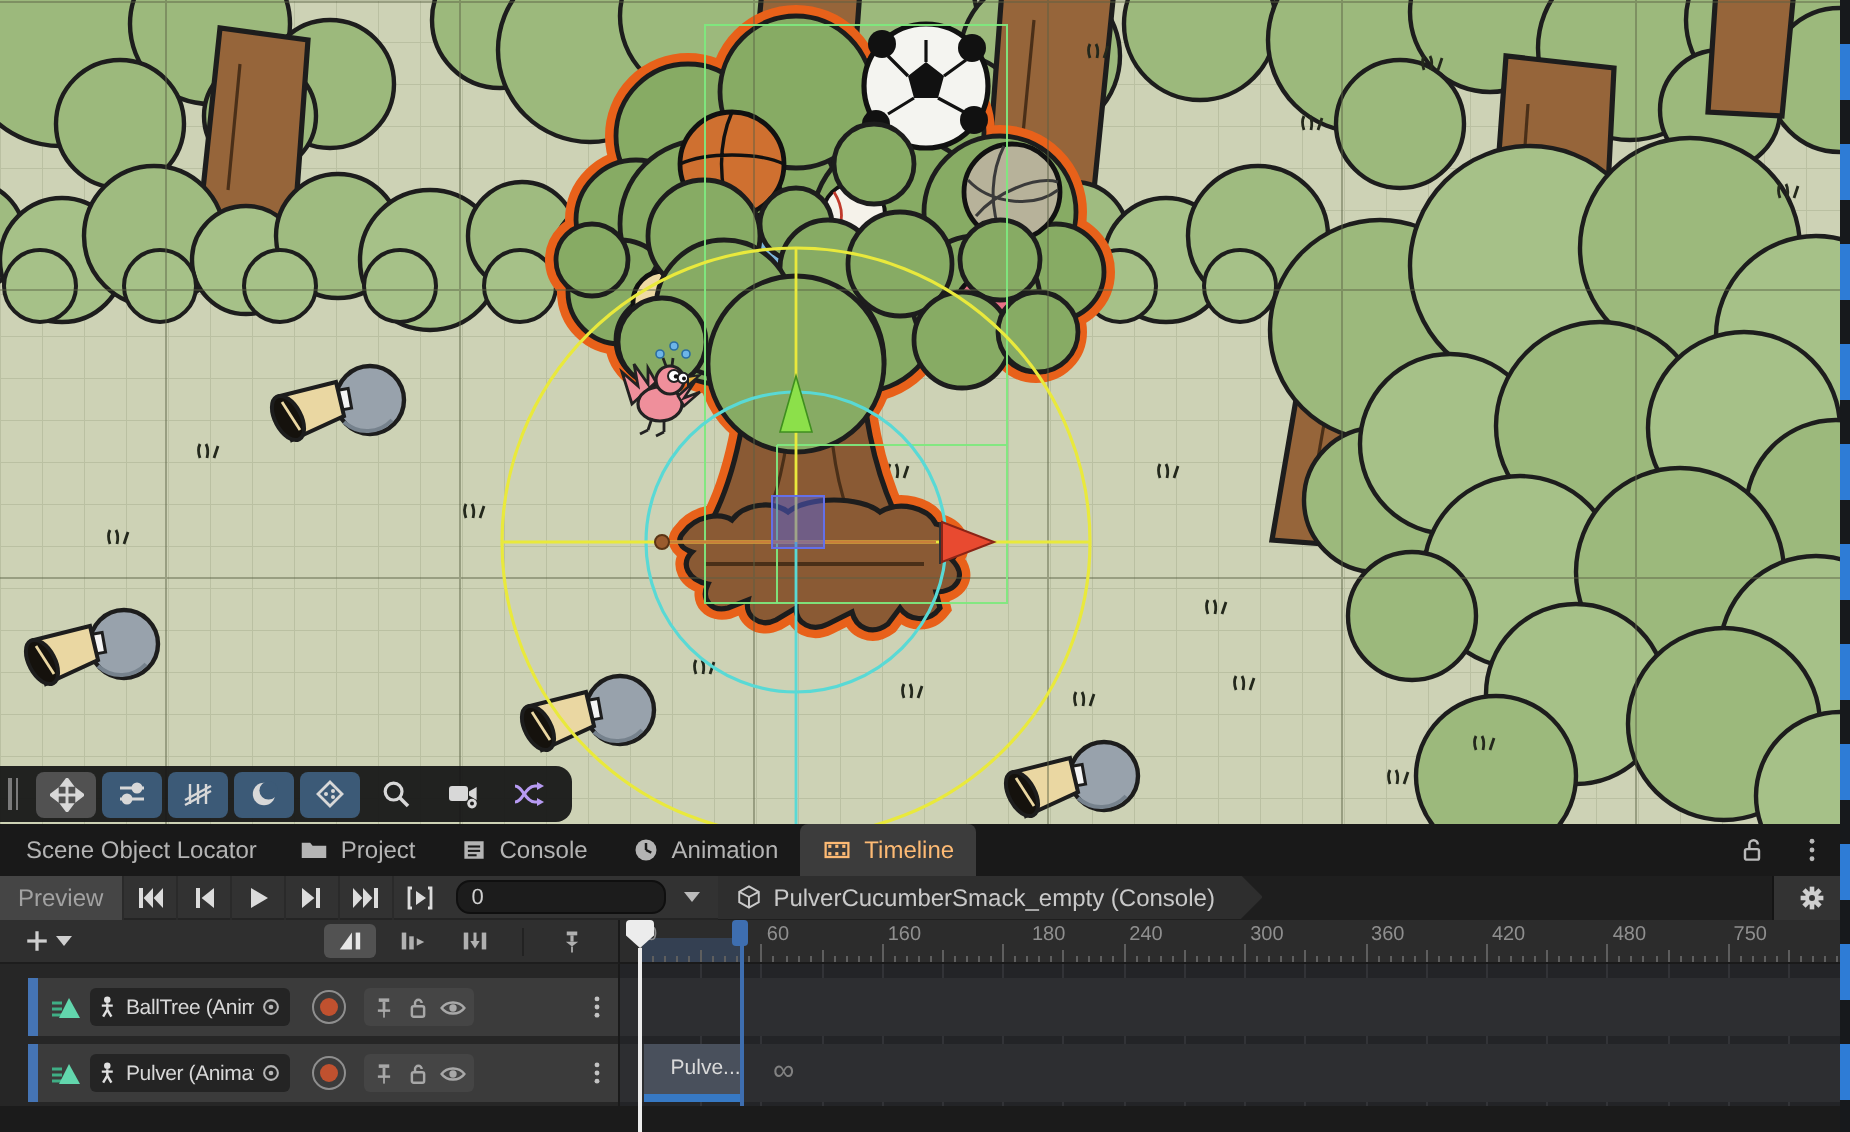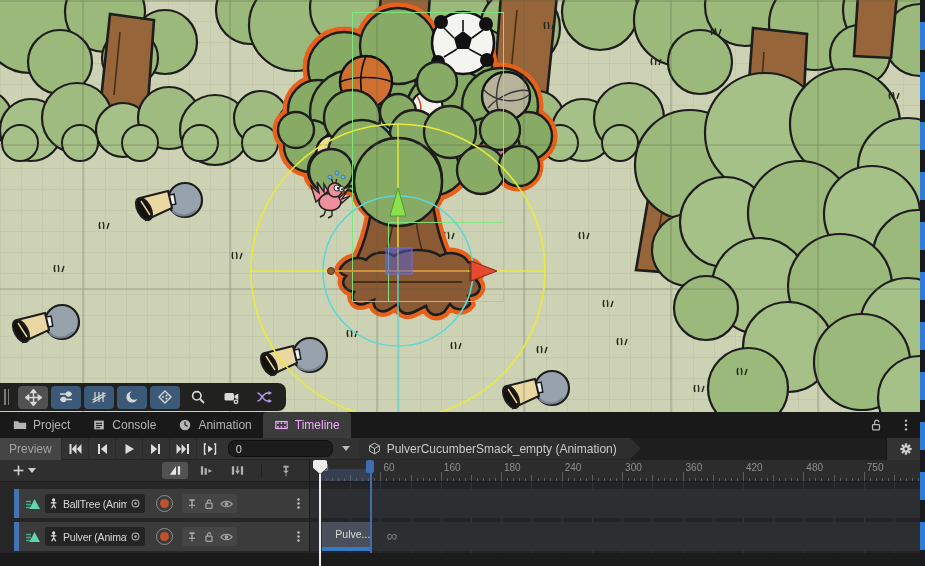--- a/index.html
+++ b/index.html
@@ -17,21 +17,21 @@
   .tool.gray{background:#515151;}
   .tool.blue{background:#3c5a77;}
   .tool.purple{color:#b79bf2;}
   .drag-handle{width:9px;height:16px;display:flex;gap:2px;align-items:stretch;margin-right:2px;}
   .drag-handle i{width:1.5px;background:#7a7a7a;}
   
   .panel{position:absolute;left:0;top:412px;width:925px;height:154px;background:#1b1b1b;}
   .tabbar{height:26px;background:#191919;display:flex;align-items:stretch;padding-left:2px;}
   .tab{display:flex;align-items:center;gap:6px;padding:0 11px;font-size:12px;color:#b4b4b4;cursor:default;}
   .tab svg{flex:none;}
-  .tab.active{background:#3c3c3c;color:#f0abfc;border-radius:4px 4px 0 0;}
+  .tab.active{background:#3c3c3c;color:#fdba74;border-radius:4px 4px 0 0;}
   .tabbar-right{margin-left:auto;display:flex;align-items:center;gap:16px;padding-right:12px;color:#b9b9b9;}
   
   .preview-row{height:22px;background:#323232;display:flex;align-items:center;border-bottom:1px solid #242424;box-sizing:border-box;}
   .preview-btn{height:22px;padding:0 9px;background:#454545;color:#a2a2a2;font-size:12px;display:flex;align-items:center;}
   .tbtn{width:26px;height:22px;display:flex;align-items:center;justify-content:center;color:#dcdcdc;border-left:1px solid #2a2a2a;}
   .tbtn:last-of-type{border-right:1px solid #2a2a2a;}
   .frame-field{margin-left:5px;width:96px;height:15px;background:#1c1c1c;border:1px solid #0f0f0f;border-radius:7px;
       color:#cfcfcf;font-size:11px;display:flex;align-items:center;padding-left:7px;}
   .caret-btn{width:26px;height:22px;display:flex;align-items:center;justify-content:center;}
   .caret{width:0;height:0;border-left:4.5px solid transparent;border-right:4.5px solid transparent;border-top:5px solid #bbb;}
@@ -408,20 +408,23 @@
             <polygon points="12,10 15.5,12 12,14" fill="currentColor"></polygon>
           </svg>
       </div>
     </div>
   </div>
 
   <div class="panel">
 
     <div class="tabbar">
       <div class="tab">
+          <span>Scene Object Locator</span>
+        </div>
+      <div class="tab">
         <svg width="14" height="14" viewBox="0 0 16 16">
             <path d="M1 12.5 V3.8 h4.8 l1.4 1.7 H15 v7 z" fill="currentColor"></path>
           </svg>
         <span>Project</span>
       </div>
       <div class="tab">
         <svg width="14" height="14" viewBox="0 0 16 16">
             <rect x="2.5" y="3" width="11" height="10" fill="currentColor"></rect>
             <g stroke="#191919" stroke-width="1.2">
               <line x1="4.5" y1="6" x2="11.5" y2="6"></line>
@@ -526,21 +529,21 @@
         </div>
       <div class="crumb-strip">
         <div class="crumb">
           <svg width="13" height="13" viewBox="0 0 16 16">
               <g fill="none" stroke="currentColor" stroke-width="1.2">
                 <path d="M8 1.5 L14 4.8 V11.2 L8 14.5 L2 11.2 V4.8 Z"></path>
                 <path d="M2 4.8 L8 8 L14 4.8"></path>
                 <path d="M8 8 V14.5"></path>
               </g>
             </svg>
-          <span>PulverCucumberSmack_empty (Animation)</span>
+          <span>PulverCucumberSmack_empty (Console)</span>
         </div>
       </div>
       <div class="gear-btn">
         <svg width="14" height="14" viewBox="0 0 16 16">
             <g stroke="currentColor" stroke-width="2.6">
               <line x1="8" y1="1.5" x2="8" y2="14.5"></line>
               <line x1="1.5" y1="8" x2="14.5" y2="8"></line>
               <line x1="3.4" y1="3.4" x2="12.6" y2="12.6"></line>
               <line x1="12.6" y1="3.4" x2="3.4" y2="12.6"></line>
             </g>
@@ -703,21 +706,21 @@
           <div class="tick" style="left: 577.948px; height: 3.5px;"></div>
           <div class="tick" style="left: 583.99px; height: 6px;"></div>
           <div class="tick" style="left: 590.032px; height: 3.5px;"></div>
           <div class="tick" style="left: 596.074px; height: 3.5px;"></div>
           <div class="tick" style="left: 602.116px; height: 3.5px;"></div>
           <div class="tick" style="left: 608.158px; height: 3.5px;"></div>
           <div class="tick" style="left: 614.2px; height: 9px;"></div>
           <div class="tick-label" style="left: 13px;">0</div>
           <div class="tick-label" style="left: 73.42px;">60</div>
           <div class="tick-label" style="left: 133.84px;">160</div>
-          <div class="tick-label" style="left: 194px;">180</div>
+          <div class="tick-label" style="left: 206px;">180</div>
           <div class="tick-label" style="left: 254.68px;">240</div>
           <div class="tick-label" style="left: 315.1px;">300</div>
           <div class="tick-label" style="left: 375.52px;">360</div>
           <div class="tick-label" style="left: 435.94px;">420</div>
           <div class="tick-label" style="left: 496.36px;">480</div>
           <div class="tick-label" style="left: 556.78px;">750</div>
           <div class="end-cap" style="left: 56.35px;"></div>
         </div>
 
       <div class="track-area">

